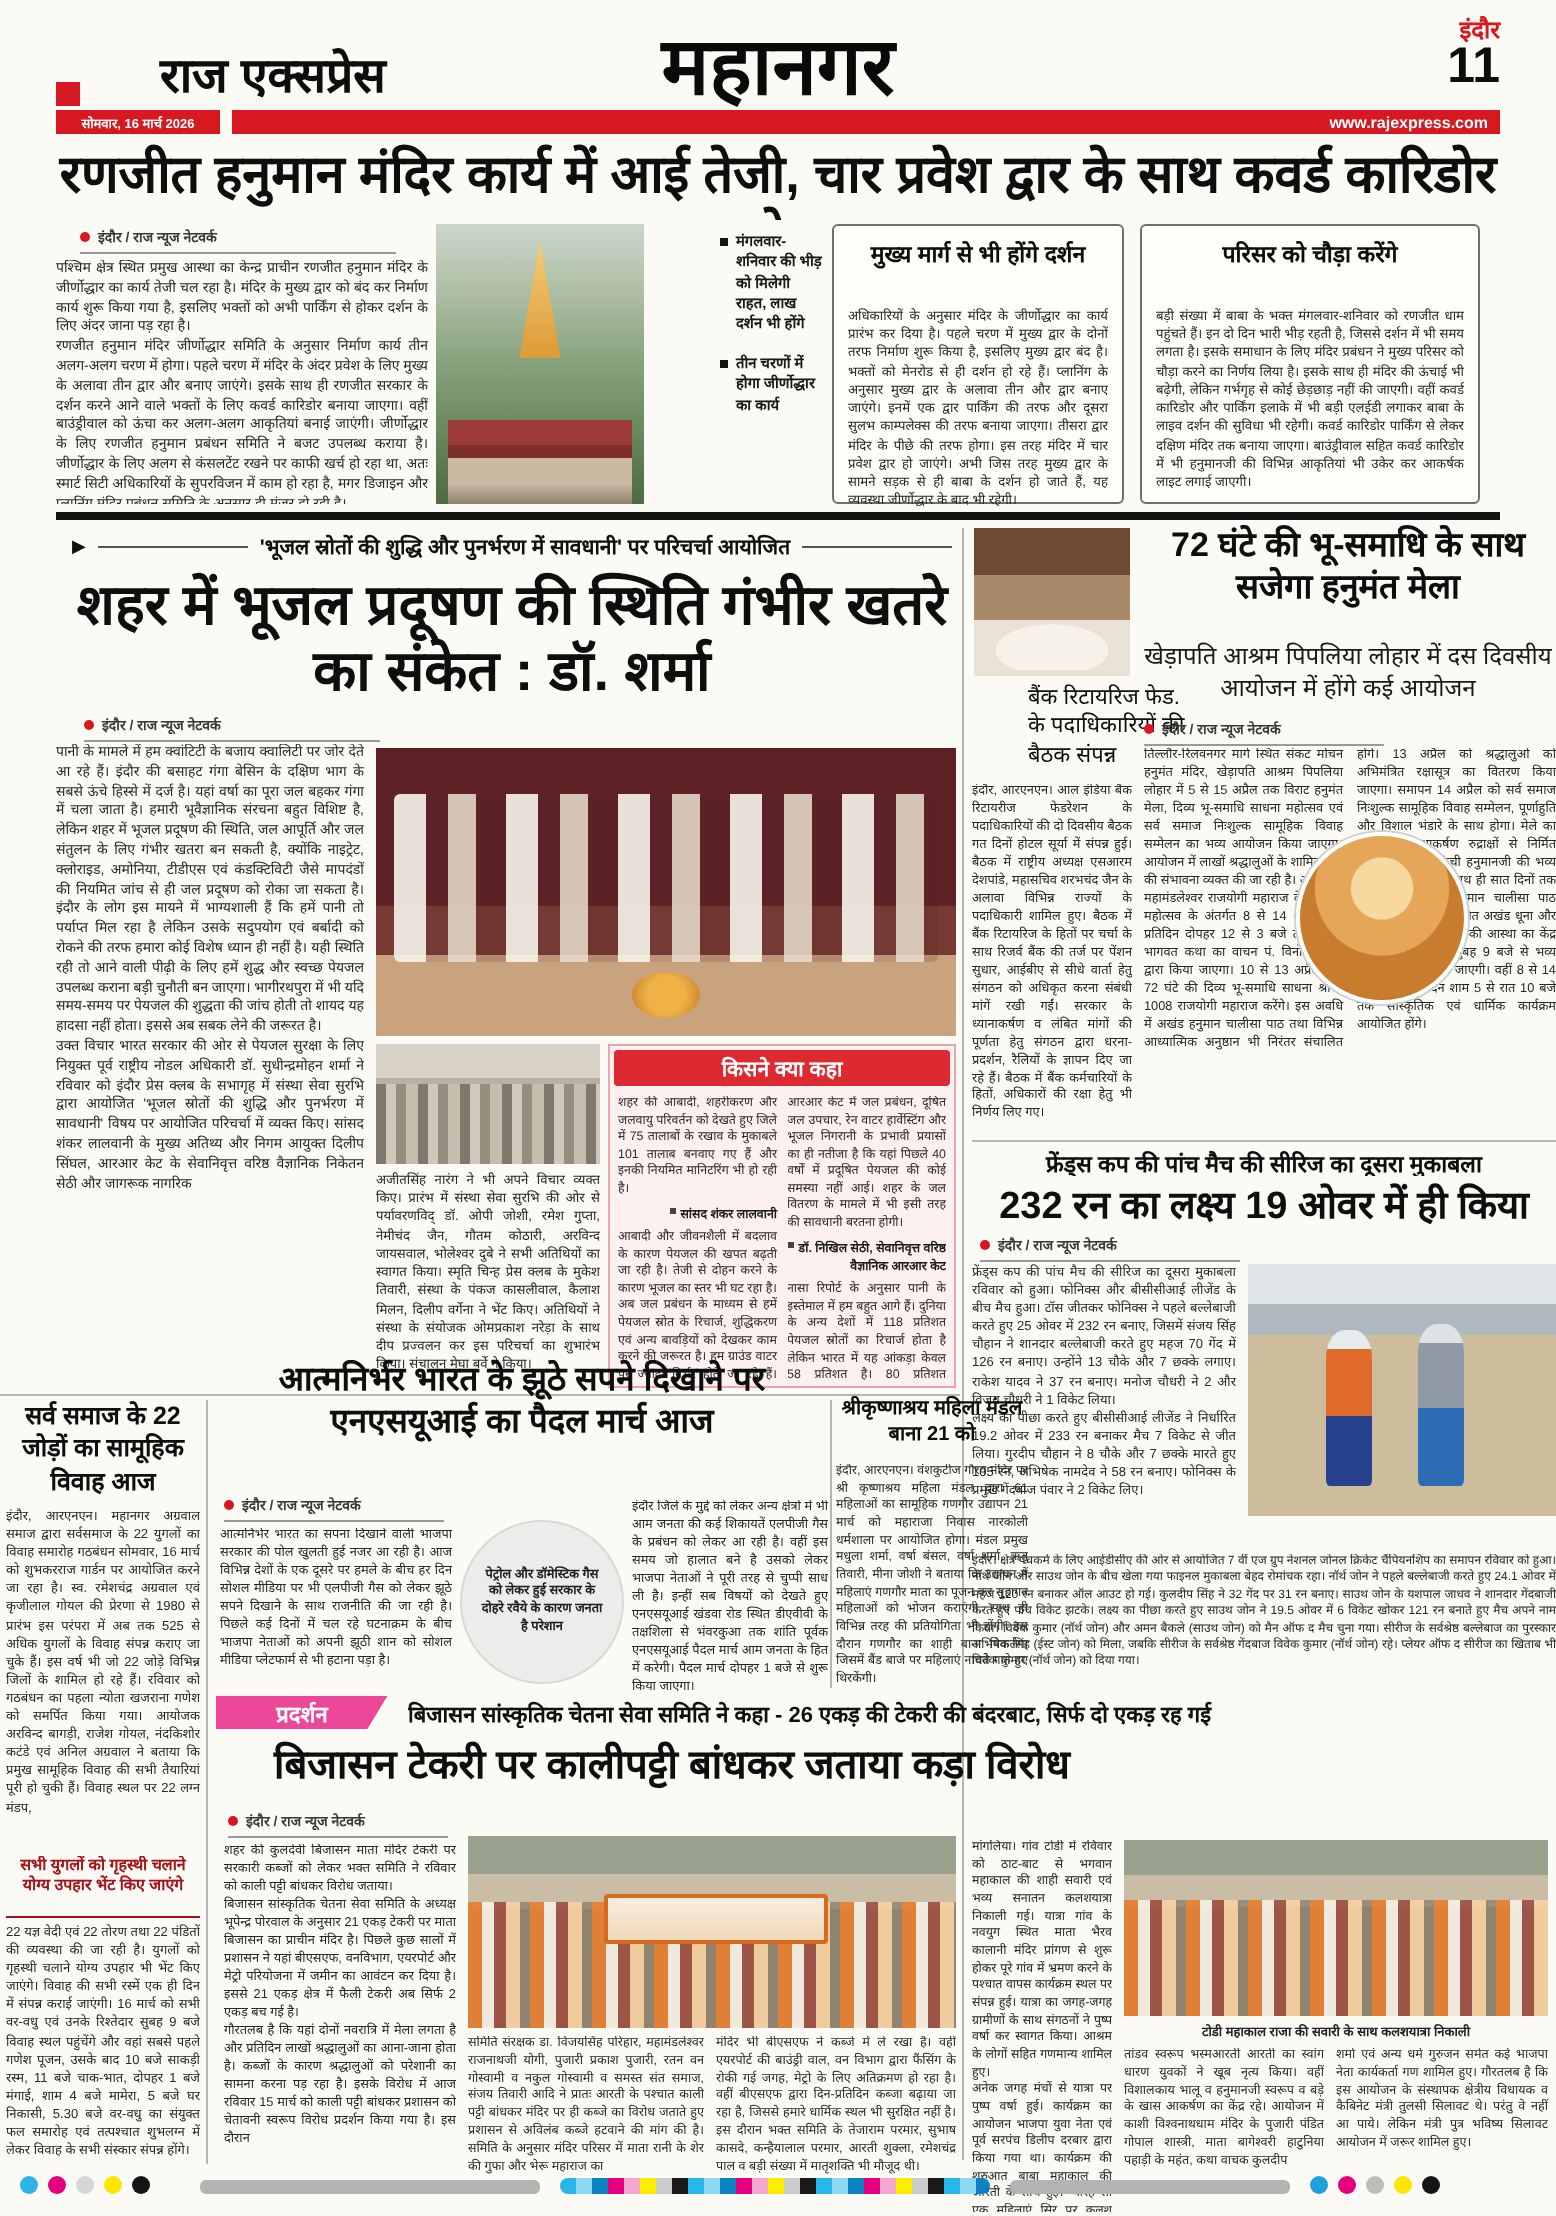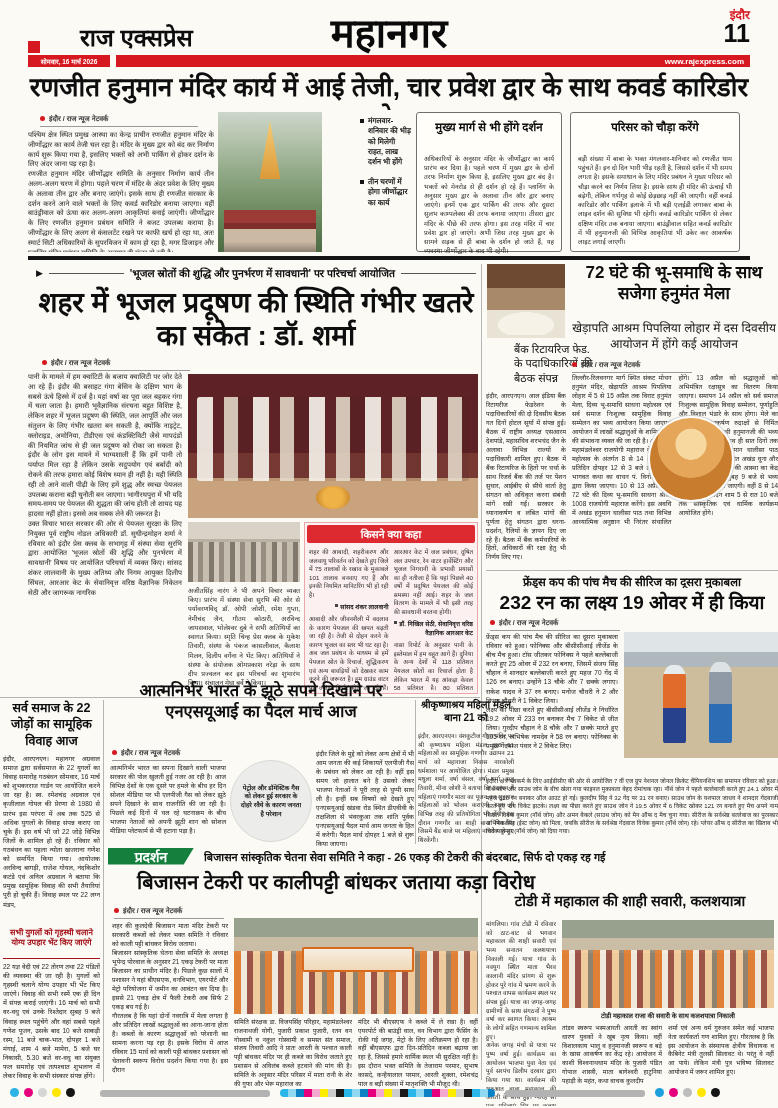--- a/index.html
+++ b/index.html
@@ -63,21 +63,21 @@
   .kisne-cols{display:flex;gap:5px;padding:3px 4px;overflow:hidden;}
   .kisne-col{flex:1;overflow:hidden;}
   .quote{font-size:6.2px;line-height:1.38;text-align:justify;color:#2b2b2b;margin-bottom:3px;}
   .att{display:flex;justify-content:flex-end;gap:2px;font-size:6.2px;font-weight:bold;color:#1c1c1c;margin:1px 0 4px 0;text-align:right;}
   .att .sq2{width:3px;height:3px;background:#444;margin-top:2px;flex:0 0 auto;}
   .pullq{border-radius:50%;background:#ececea;border:1px solid #d8d8d4;display:flex;align-items:center;
     justify-content:center;text-align:center;font-weight:bold;font-size:6.4px;line-height:1.35;
     color:#202020;padding:9px;box-sizing:border-box;}
   .mela-cols{column-count:2;column-gap:7px;}
   .sub-red{color:#a5121a;font-weight:bold;text-align:center;border-bottom:1px solid #a5121a;padding-bottom:2px;}
-  .plabel{background:#15803d;color:#fff;font-weight:bold;font-size:14px;display:flex;align-items:center;
+  .plabel{background:#ec4899;color:#fff;font-weight:bold;font-size:11px;display:flex;align-items:center;
     justify-content:center;clip-path:polygon(0 0,100% 0,88% 100%,0 100%);}
   .kickband{display:flex;align-items:center;gap:10px;}
   .kickband .ktxt{font-size:11px;font-weight:bold;color:#101010;white-space:nowrap;overflow:hidden;}
   .caption{font-size:6.5px;font-weight:bold;text-align:center;color:#222;}
   .regdot{width:9px;height:9px;border-radius:50%;display:inline-block;}
   .regrow{display:flex;gap:5px;align-items:center;}
   .regbar{background:#b3b3b3;border-radius:3px;}
   .regstrip{border-radius:4px;background:repeating-linear-gradient(90deg,#29b6e8 0 8px,#8fd8f2 8px 16px,
     #0a82c4 16px 24px,#e6007e 24px 32px,#f4a8d0 32px 40px,#ffed00 40px 48px,#cccccc 48px 56px,#1a1a1a 56px 64px);}
   .chip{background:#d61920;color:#fff;font-weight:bold;display:flex;align-items:center;justify-content:center;}
@@ -220,21 +220,20 @@
     <span class="dot"></span>
     <span>इंदौर / राज न्यूज नेटवर्क</span>
   </div>
   <div class="abs body-txt pre" style="left:112px;top:922px;width:116px;height:184px;font-size:6.4px;">शहर की कुलदेवी बिजासन माता मंदिर टेकरी पर सरकारी कब्जों को लेकर भक्त समिति ने रविवार को काली पट्टी बांधकर विरोध जताया।
 बिजासन सांस्कृतिक चेतना सेवा समिति के अध्यक्ष भूपेन्द्र पोरवाल के अनुसार 21 एकड़ टेकरी पर माता बिजासन का प्राचीन मंदिर है। पिछले कुछ सालों में प्रशासन ने यहां बीएसएफ, वनविभाग, एयरपोर्ट और मेट्रो परियोजना में जमीन का आवंटन कर दिया है। इससे 21 एकड़ क्षेत्र में फैली टेकरी अब सिर्फ 2 एकड़ बच गई है।
 गौरतलब है कि यहां दोनों नवरात्रि में मेला लगता है और प्रतिदिन लाखों श्रद्धालुओं का आना-जाना होता है। कब्जों के कारण श्रद्धालुओं को परेशानी का सामना करना पड़ रहा है। इसके विरोध में आज रविवार 15 मार्च को काली पट्टी बांधकर प्रशासन को चेतावनी स्वरूप विरोध प्रदर्शन किया गया है। इस दौरान</div>
   <div class="ph procession banner" style="left:234px;top:918px;width:244px;height:96px;"></div>
   <div class="abs body-txt" style="left:234px;top:1018px;width:118px;height:88px;font-size:6.3px;">समिति संरक्षक डा. विजयसिंह परिहार, महामंडलेश्वर राजनाथजी योगी, पुजारी प्रकाश पुजारी, रतन वन गोस्वामी व नकुल गोस्वामी व समस्त संत समाज, संजय तिवारी आदि ने प्रातः आरती के पश्चात काली पट्टी बांधकर मंदिर पर ही कब्जे का विरोध जताते हुए प्रशासन से अविलंब कब्जे हटवाने की मांग की है। समिति के अनुसार मंदिर परिसर में माता रानी के शेर की गुफा और भेरू महाराज का</div>
   <div class="abs body-txt" style="left:358px;top:1018px;width:120px;height:88px;font-size:6.3px;">मंदिर भी बीएसएफ ने कब्जे में ले रखा है। वहीं एयरपोर्ट की बाउंड्री वाल, वन विभाग द्वारा फैंसिंग के रोकी गई जगह, मेट्रो के लिए अतिक्रमण हो रहा है। वहीं बीएसएफ द्वारा दिन-प्रतिदिन कब्जा बढ़ाया जा रहा है, जिससे हमारे धार्मिक स्थल भी सुरक्षित नहीं है। इस दौरान भक्त समिति के तेजाराम परमार, सुभाष कासदे, कन्हैयालाल परमार, आरती शुक्ला, रमेशचंद्र पाल व बड़ी संख्या में मातृशक्ति भी मौजूद थी।</div>
 
-  <div class="abs headline" style="left:486px;top:890px;width:288px;height:22px;font-size:14.5px;">टोडी में महाकाल की शाही सवारी, कलशयात्रा</div>
   <div class="abs body-txt pre" style="left:486px;top:920px;width:70px;height:186px;font-size:6.2px;">मांगलिया। गांव टोडी में रविवार को ठाट-बाट से भगवान महाकाल की शाही सवारी एवं भव्य सनातन कलशयात्रा निकाली गई। यात्रा गांव के नवयुग स्थित माता भैरव कालानी मंदिर प्रांगण से शुरू होकर पूरे गांव में भ्रमण करने के पश्चात वापस कार्यक्रम स्थल पर संपन्न हुई। यात्रा का जगह-जगह ग्रामीणों के साथ संगठनों ने पुष्प वर्षा कर स्वागत किया। आश्रम के लोगों सहित गणमान्य शामिल हुए।
 अनेक जगह मंचों से यात्रा पर पुष्प वर्षा हुई। कार्यक्रम का आयोजन भाजपा युवा नेता एवं पूर्व सरपंच डिलीप दरबार द्वारा किया गया था। कार्यक्रम की शुरुआत बाबा महाकाल की आरती के साथ हुई। ग्यारह सौ एक महिलाएं सिर पर कलश धारण कर निकलीं। यात्रा में डीजे के भजनों पर महाकाल</div>
   <div class="ph procession" style="left:562px;top:920px;width:212px;height:88px;"></div>
   <div class="abs caption" style="left:562px;top:1011px;width:212px;height:10px;overflow:hidden;">टोडी महाकाल राजा की सवारी के साथ कलशयात्रा निकाली</div>
   <div class="abs body-txt" style="left:562px;top:1024px;width:100px;height:82px;font-size:6.3px;">तांडव स्वरूप भस्मआरती आरती का स्वांग धारण युवकों ने खूब नृत्य किया। वहीं विशालकाय भालू व हनुमानजी स्वरूप व बड़े के खास आकर्षण का केंद्र रहे। आयोजन में काशी विश्वनाथधाम मंदिर के पुजारी पंडित गोपाल शास्त्री, माता बागेश्वरी हाटुनिया पहाड़ी के महंत, कथा वाचक कुलदीप</div>
   <div class="abs body-txt" style="left:668px;top:1024px;width:106px;height:82px;font-size:6.3px;">शर्मा एवं अन्य धर्म गुरुजन समेत कई भाजपा नेता कार्यकर्ता गण शामिल हुए। गौरतलब है कि इस आयोजन के संस्थापक क्षेत्रीय विधायक व कैबिनेट मंत्री तुलसी सिलावट थे। परंतु वे नहीं आ पाये। लेकिन मंत्री पुत्र भविष्य सिलावट आयोजन में जरूर शामिल हुए।</div>
 
   <div class="abs regrow" style="left:10px;top:1088px;">
     <span class="regdot" style="background:#2db3e6;"></span>
     <span class="regdot" style="background:#e5007d;"></span>

